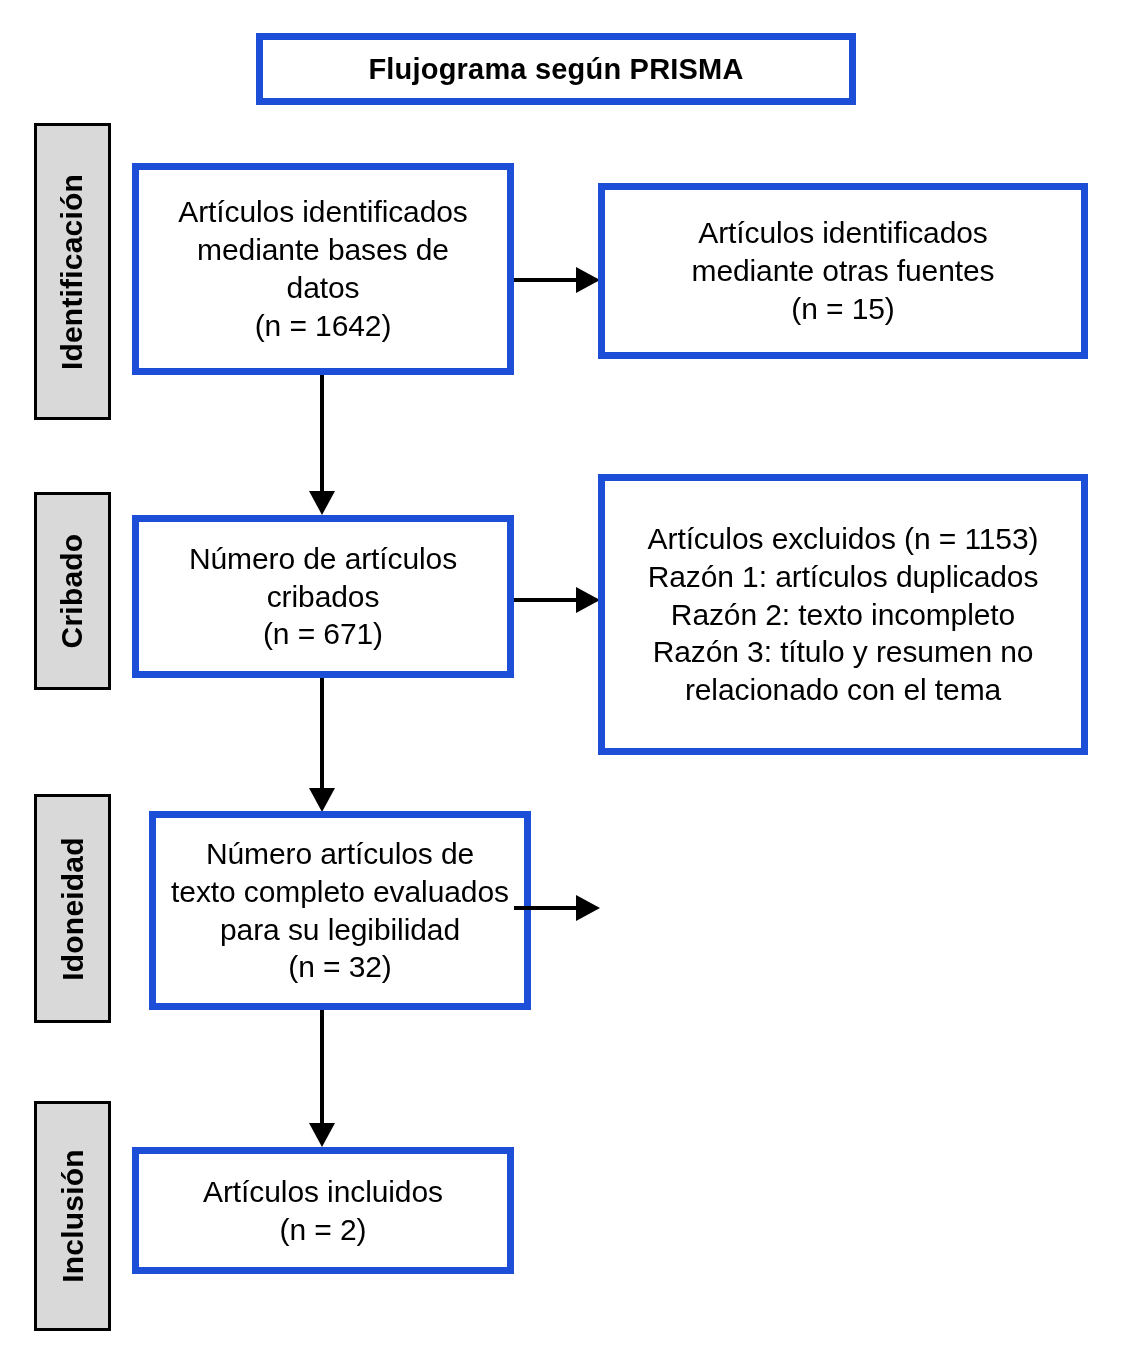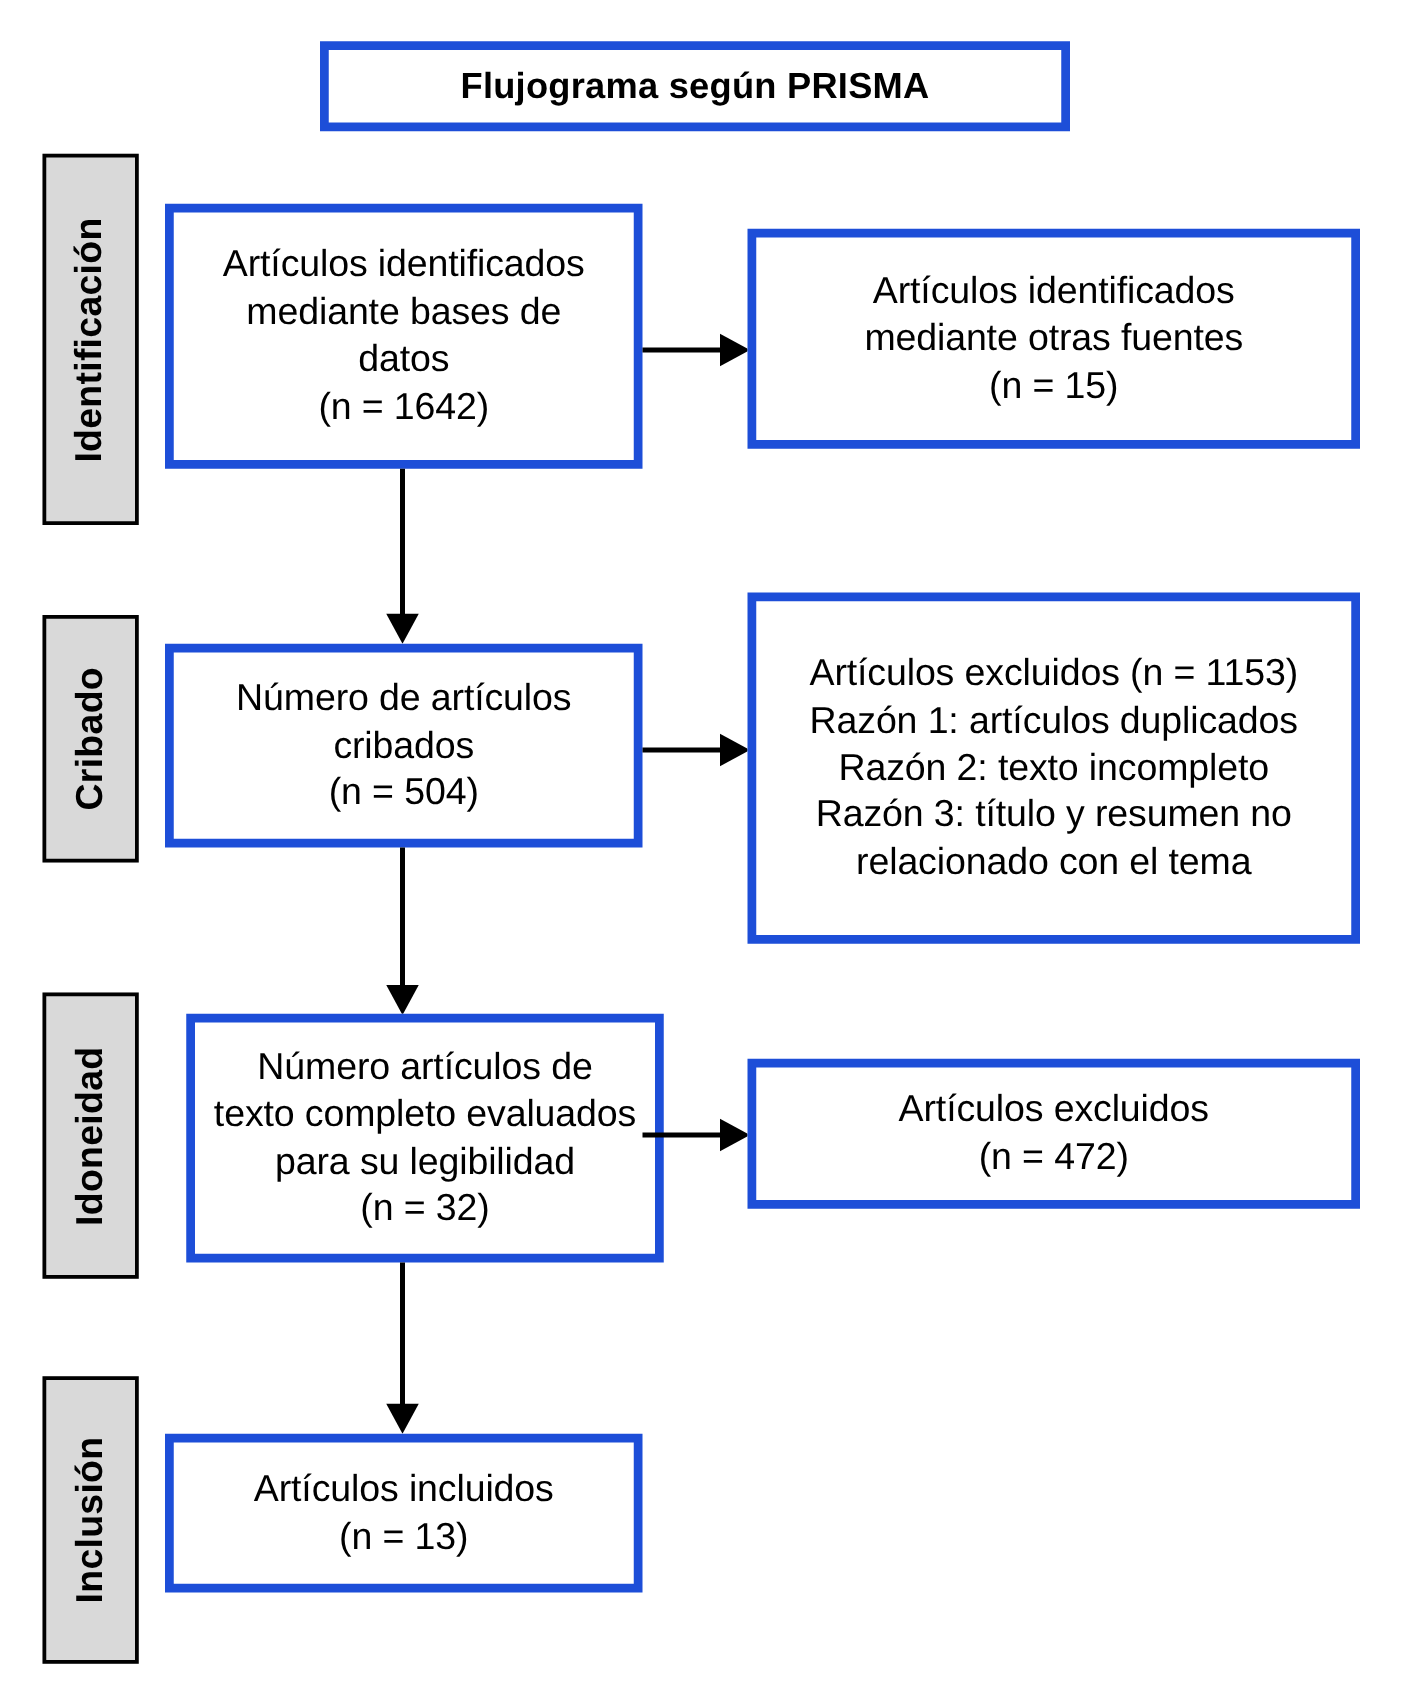--- a/index.html
+++ b/index.html
@@ -159,21 +159,21 @@
   </div>
 
   <div class="arrow-v" style="left:300px; top:375px; width:44px; height:140px;">
     <div class="shaft" style="height:118px;"></div>
     <div class="head"></div>
   </div>
 
   <div class="box" style="left:132px; top:515px; width:382px; height:163px;">
     <span class="txt">Número de artículos
 cribados
-(n = 504)</span>
+(n = 671)</span>
   </div>
 
   <div class="arrow-h" style="left:514px; top:582px; width:86px; height:36px;">
     <div class="shaft" style="width:70px;"></div>
     <div class="head"></div>
   </div>
 
   <div class="box" style="left:598px; top:462px; width:490px; height:281px;margin-top:12px;">
     <span class="txt">Artículos excluidos (n = 1153)
 Razón 1: artículos duplicados
@@ -192,28 +192,24 @@
 texto completo evaluados
 para su legibilidad
 (n = 32)</span>
   </div>
 
   <div class="arrow-h" style="left:514px; top:890px; width:86px; height:36px;">
     <div class="shaft" style="width:70px;"></div>
     <div class="head"></div>
   </div>
 
-  <div class="box" style="left:598px; top:847px; width:490px; height:120px;">
-    <span class="txt">Artículos excluidos
-(n = 472)</span>
-  </div>
 
   <div class="arrow-v" style="left:300px; top:1010px; width:44px; height:137px;">
     <div class="shaft" style="height:115px;"></div>
     <div class="head"></div>
   </div>
 
   <div class="box" style="left:132px; top:1147px; width:382px; height:127px;">
     <span class="txt">Artículos incluidos
-(n = 13)</span>
+(n = 2)</span>
   </div>
 
 </div>
 
 </body></html>

